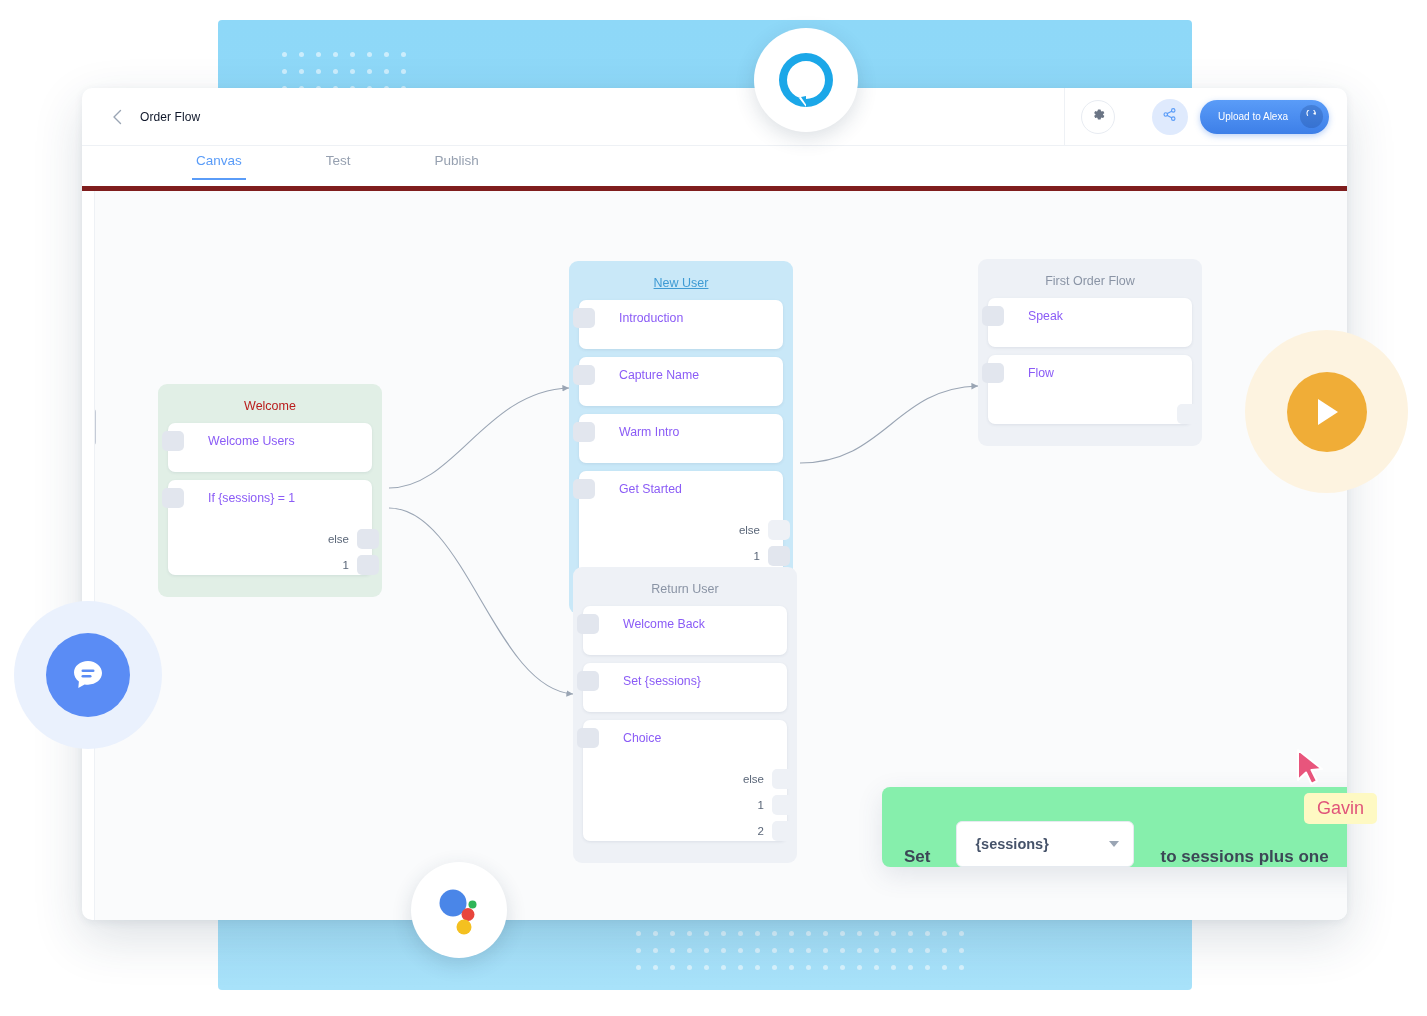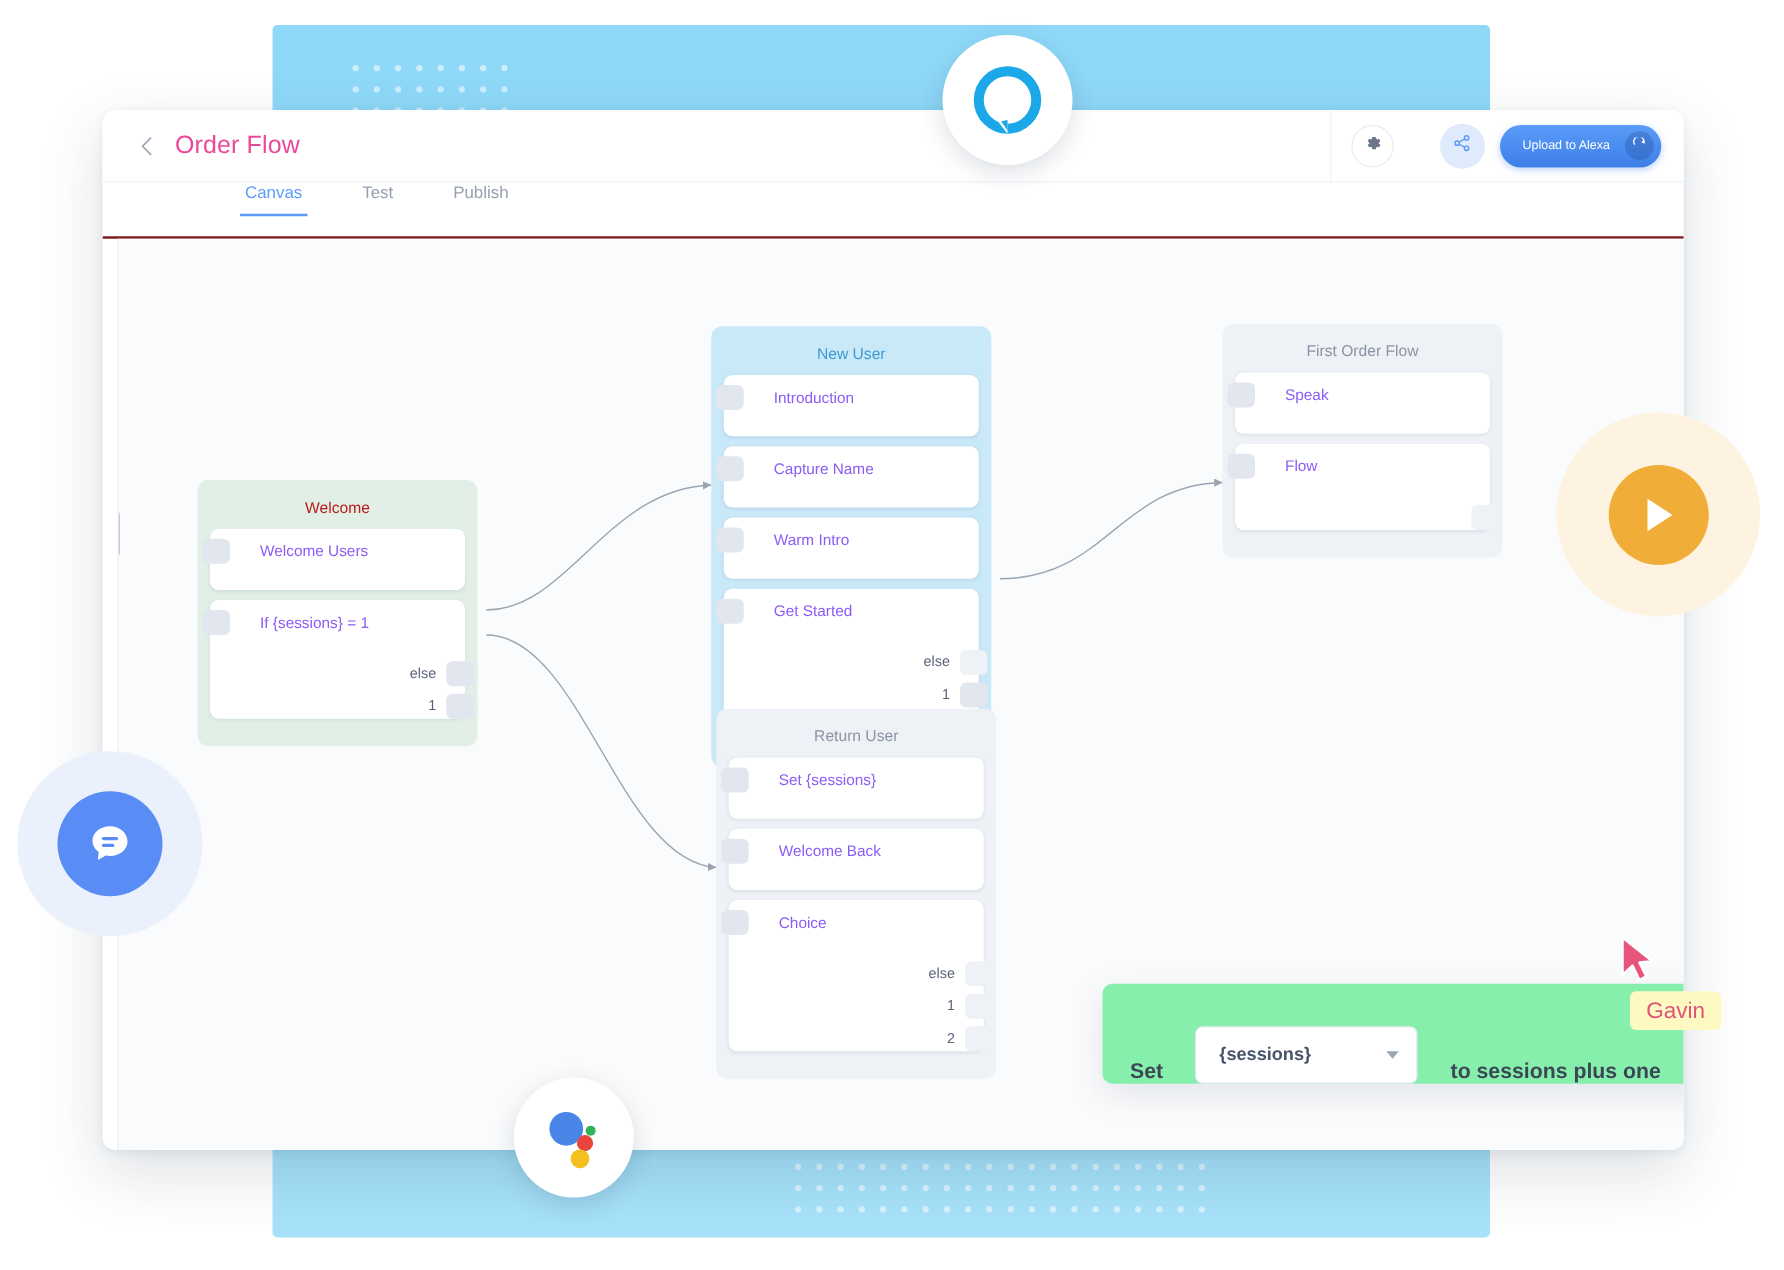--- a/index.html
+++ b/index.html
@@ -48,21 +48,21 @@
     display: flex; align-items: center;
     border-bottom: 1px solid #eef1f5;
   }
   .back-btn {
     width: 30px; height: 30px; margin-left: 20px;
     display: flex; align-items: center; justify-content: center;
     color: #9aa5b4; cursor: pointer;
   }
   .doc-title {
     margin-left: 8px;
-    font-size: 20px; color: #ec4899; letter-spacing: .1px;
+    font-size: 12px; color: #0f172a; letter-spacing: .1px;
   }
   .title-actions {
     margin-left: auto; display: flex; align-items: center; height: 100%;
   }
   .sep-cell {
     height: 100%; display: flex; align-items: center; justify-content: center;
     width: 68px;
     border-left: 1px solid #eef1f5;
   }
   .gear-btn {
@@ -89,23 +89,24 @@
   .upload-refresh {
     width: 23px; height: 23px; border-radius: 50%;
     background: rgba(20,60,130,0.25);
     display: flex; align-items: center; justify-content: center;
     margin-left: 12px;
   }
 
   
   .tabbar {
     height: 45px;
-    display: flex; align-items: flex-start;
+    display: flex; align-items: center;
     padding-left: 110px;
-    border-bottom: 2px solid #7f1d1d;
+    border-bottom: 5px solid #7f1d1d;
+    gap: 36px;
   }
   .tab {
     font-size: 13.5px; color: #96a0b0;
     padding: 0 4px 10px 4px; margin-right: 40px;
     cursor: pointer; border-bottom: 2.5px solid transparent;
   }
   .tab.active { color: #5a9cf8; border-bottom-color: #5a9cf8; }
 
   
   .canvas {
@@ -161,21 +162,21 @@
   .port-out {
     width: 22px; height: 20px; border-radius: 5px;
     background: #e2e6ee; margin-right: -7px;
   }
   .port-out.dim { background: #eef1f6; }
 
   
   .node--green { background: #e1efe6; }
   .node--green .node-title { color: #b91c1c; }
   .node--blue { background: #c9e8f8; }
-  .node--blue .node-title { color: #3f9bd4; }
+  .node--blue .node-title { color: #3f9bd4; text-decoration: underline; }
   .node--gray { background: #eef1f6; }
   .node--gray .node-title { color: #8a94a5; }
 
   #node-welcome { left: 63px; top: 193px; width: 224px; }
   #node-newuser { left: 474px; top: 70px; width: 224px; }
   #node-firstorder { left: 883px; top: 68px; width: 224px; }
   #node-returnuser { left: 478px; top: 376px; width: 224px; }
 
   svg.edges { position: absolute; left: 0; top: 0; width: 100%; height: 100%; pointer-events: none; }
 
@@ -478,25 +479,25 @@
           <span class="port-label"></span>
           <span class="port-out dim"></span>
         </div>
       </div>
     </div>
 
     <div class="node node--gray" id="node-returnuser">
       <div class="node-title">Return User</div>
       <div class="block">
         <div class="port-in"></div>
+        <div class="block-label">Welcome Back</div>
+      </div>
+      <div class="block">
+        <div class="port-in"></div>
         <div class="block-label">Set {sessions}</div>
-      </div>
-      <div class="block">
-        <div class="port-in"></div>
-        <div class="block-label">Welcome Back</div>
       </div>
       <div class="block">
         <div class="port-in"></div>
         <div class="block-label">Choice</div>
         <div class="port-row">
           <span class="port-label">else</span>
           <span class="port-out dim"></span>
         </div>
         <div class="port-row">
           <span class="port-label">1</span>

